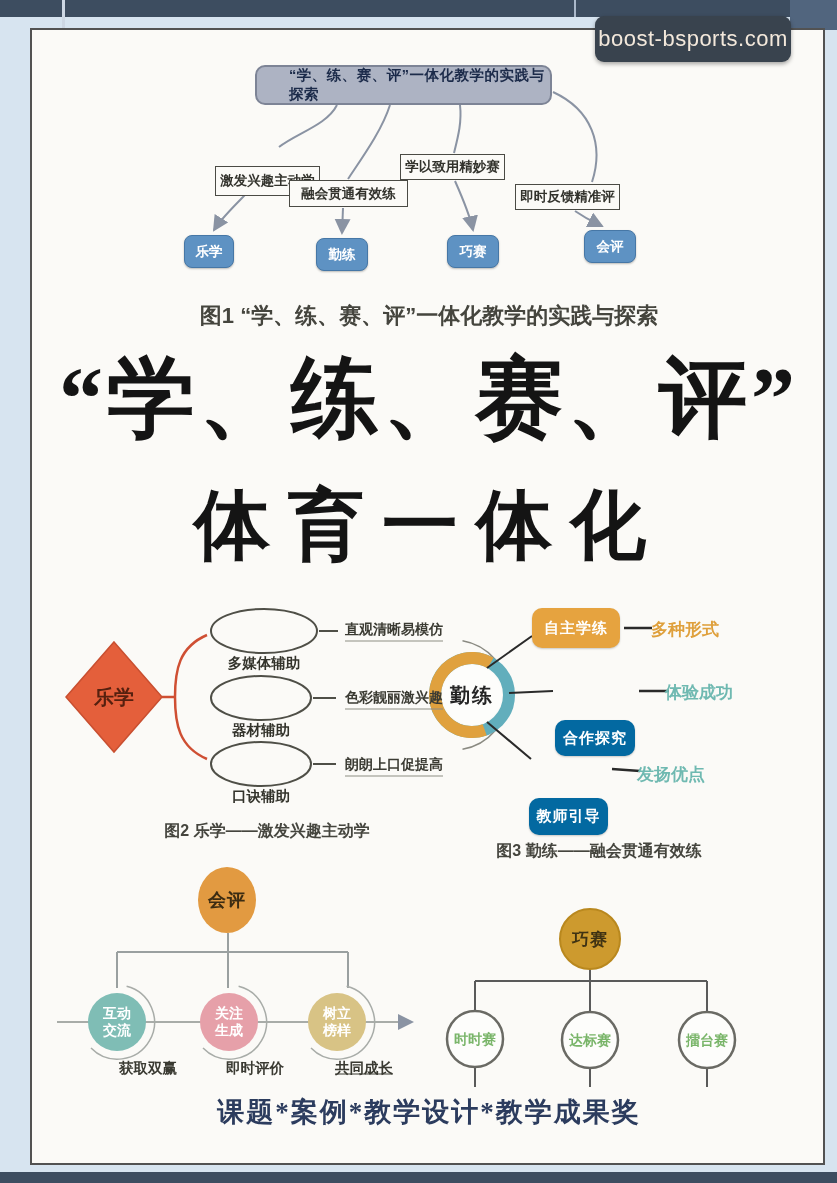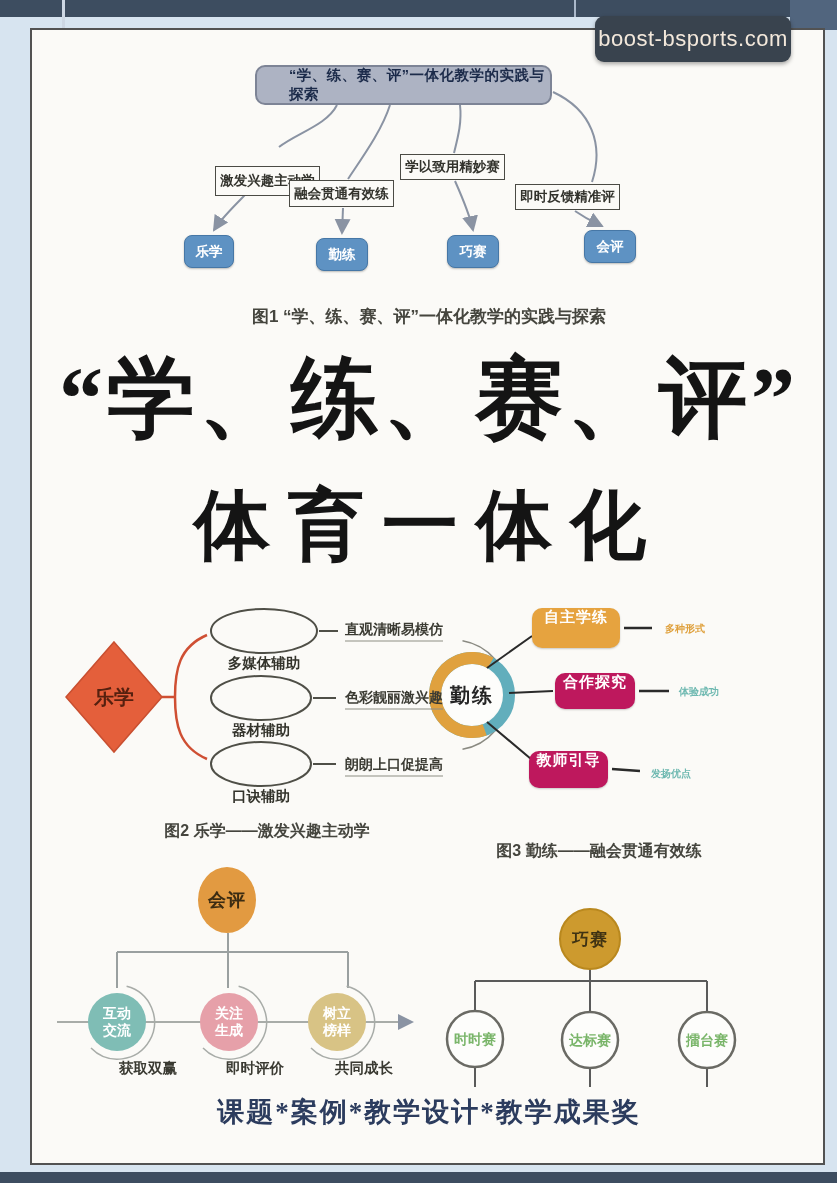--- a/index.html
+++ b/index.html
@@ -38,21 +38,21 @@
     background:#fbfaf7;border:1.5px solid #4a4a44;box-sizing:border-box;
     display:flex;align-items:center;justify-content:center;
     font-size:13.5px;font-weight:bold;color:#33332d;white-space:nowrap;
   }
   .bluenode{
     background:#5e92c3;border:1.5px solid #4677a6;border-radius:8px;box-sizing:border-box;
     display:flex;align-items:center;justify-content:center;
     font-size:13.5px;font-weight:bold;color:#fff;
     box-shadow:0 1px 2px rgba(0,0,0,.25);
   }
-  .caption{font-size:17px;font-weight:bold;color:#45453e;white-space:nowrap;}
+  .caption{font-size:22px;font-weight:bold;color:#45453e;white-space:nowrap;}
   
   .title1{
     left:397px;top:368px;width:780px;
     font-family:"Liberation Serif","DejaVu Serif",serif;
     font-size:88px;font-weight:bold;color:#141414;letter-spacing:4px;white-space:nowrap;
   }
   .title2{
     left:397px;top:496px;
     font-family:"Liberation Serif","DejaVu Serif",serif;
     font-size:76px;font-weight:bold;color:#141414;letter-spacing:18px;white-space:nowrap;
@@ -61,27 +61,27 @@
   .diamond-label{font-size:20px;font-weight:bold;color:#55200f;}
   .ellipse-label{font-size:14.5px;font-weight:bold;color:#33332b;white-space:nowrap;margin-top:32px;}
   .uline{
     font-size:14px;font-weight:bold;color:#3b3b33;white-space:nowrap;
     border-bottom:1.5px solid #8d8d83;padding-bottom:2px;
   }
   
   .ringtext{font-size:20px;font-weight:bold;color:#252525;letter-spacing:2px;}
   .qbox{
     border-radius:10px;box-sizing:border-box;z-index:2;position:absolute;
-    display:flex;align-items:flex-start;justify-content:center;
+    display:flex;align-items:center;justify-content:center;
     font-size:15px;font-weight:bold;color:#fff;letter-spacing:1px;
     box-shadow:0 1px 2px rgba(0,0,0,.2);
   }
   .qbox.orange{background:#e6a33f;}
-  .qbox.teal{background:#be185d;}
-  .sidetext{font-size:10px;font-weight:bold;white-space:nowrap;}
+  .qbox.teal{background:#0369a1;margin-top:47px;}
+  .sidetext{font-size:17px;font-weight:bold;white-space:nowrap;}
   .sidetext.orange{color:#dfa03c;}
   .sidetext.teal{color:#6fb9b1;}
   
   .hp-center{font-size:18px;font-weight:bold;color:#3c2c12;letter-spacing:1px;}
   .circle-label{width:36px;font-size:14px;font-weight:bold;color:#fff;line-height:1.2;}
   .under-label{font-size:14.5px;font-weight:bold;color:#3a3a32;white-space:nowrap;}
   
   .qs-center{font-size:17px;font-weight:bold;color:#3f3213;letter-spacing:1px;}
   .green-label{font-size:14px;font-weight:bold;color:#79b569;white-space:nowrap;text-align:right;}
   .footer{
@@ -162,21 +162,21 @@
       <circle cx="675" cy="1010" r="28" fill="#fdfdfb" stroke="#6a6a64" stroke-width="2.5"></circle>
     </g>
   </svg>
 
   <div class="abs rootbox">
     <span>“学、练、赛、评”一体化教学的实践与探索</span>
   </div>
   <div class="abs lbl" style="left:183px;top:118px;width:105px;height:30px;margin-top:18px;">
     <span>激发兴趣主动学</span>
   </div>
-  <div class="abs lbl" style="left:257px;top:150px;width:105px;height:27px;">
+  <div class="abs lbl" style="left:257px;top:150px;width:119px;height:27px;">
     <span>融会贯通有效练</span>
   </div>
   <div class="abs lbl" style="left:368px;top:124px;width:105px;height:26px;">
     <span>学以致用精妙赛</span>
   </div>
   <div class="abs lbl" style="left:483px;top:154px;width:105px;height:26px;">
     <span>即时反馈精准评</span>
   </div>
   <div class="abs bluenode" style="left:152px;top:205px;width:50px;height:33px;">
     <span>乐学</span>
@@ -218,21 +218,21 @@
   <div class="abs ctr sidetext teal" style="left:667px;top:662px;">体验成功</div>
   <div class="abs ctr sidetext teal" style="left:639px;top:744px;">发扬优点</div>
   <div class="abs ctr caption" style="left:567px;top:821px;font-size:16px;">图3 勤练——融会贯通有效练</div>
 
   <div class="abs ctr hp-center" style="left:195px;top:870px;">会评</div>
   <div class="abs ctr circle-label" style="left:85px;top:992px;">互动交流</div>
   <div class="abs ctr circle-label" style="left:197px;top:992px;">关注生成</div>
   <div class="abs ctr circle-label" style="left:305px;top:992px;">树立榜样</div>
   <div class="abs ctr under-label" style="left:116px;top:1038px;">获取双赢</div>
   <div class="abs ctr under-label" style="left:223px;top:1038px;">即时评价</div>
-  <div class="abs ctr under-label" style="left:332px;top:1038px;">共同成长</div>
+  <div class="abs ctr under-label" style="left:332px;top:1038px;text-decoration:underline;">共同成长</div>
 
   <div class="abs ctr qs-center" style="left:558px;top:909px;">巧赛</div>
   <div class="abs ctr green-label" style="left:443px;top:1010px;">时时赛</div>
   <div class="abs ctr green-label" style="left:558px;top:1011px;">达标赛</div>
   <div class="abs ctr green-label" style="left:675px;top:1011px;">擂台赛</div>
 
   <div class="abs ctr footer">课题*案例*教学设计*教学成果奖</div>
 </div>
 
 </body></html>

